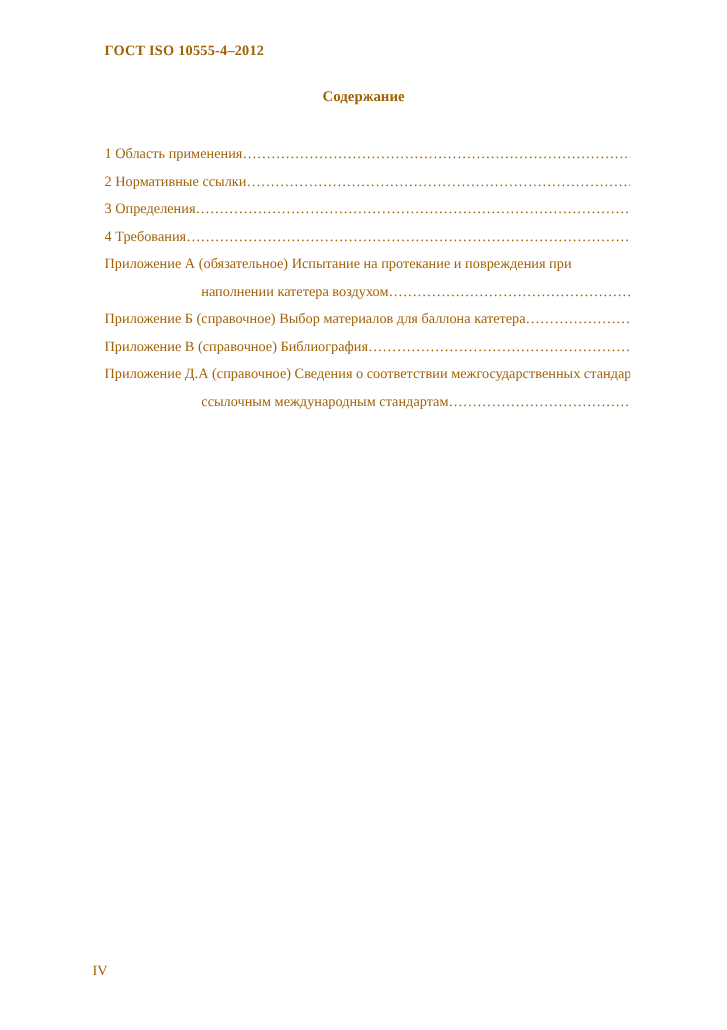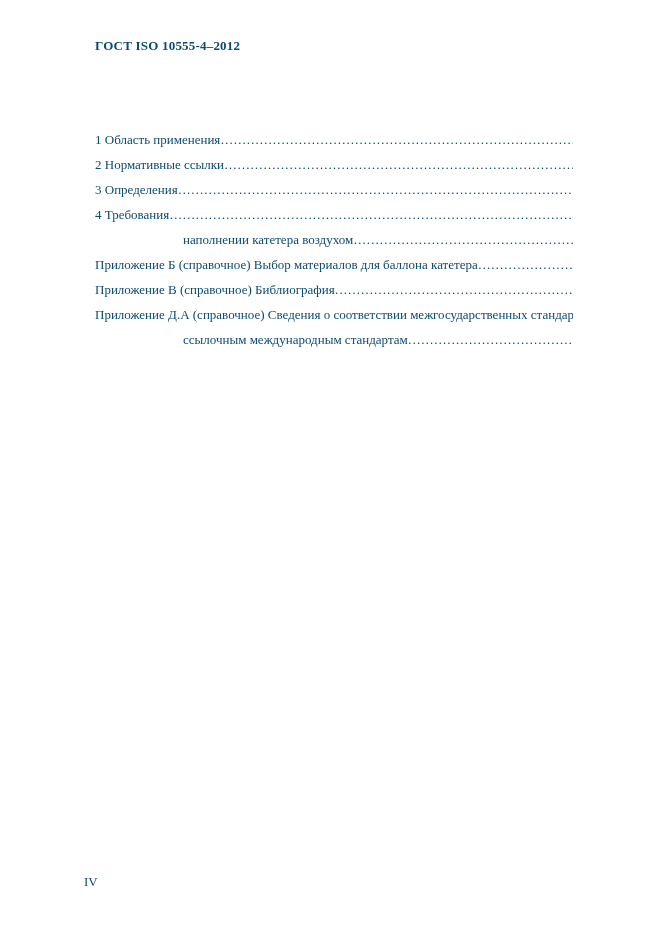--- a/index.html
+++ b/index.html
@@ -3,21 +3,21 @@
 <meta charset="utf-8">
 <style>
   * { box-sizing: border-box; }
   html, body { margin: 0; padding: 0; background: #ffffff; }
   .page {
     position: relative;
     width: 661px;
     height: 936px;
     background: #ffffff;
     font-family: "Liberation Serif", serif;
-    color: #0c4a6e;
+    color: #a16207;
     overflow: hidden;
   }
   .doc-header {
     position: absolute;
     left: 95px;
     top: 38px;
     font-size: 13px;
     font-weight: bold;
     letter-spacing: 0.2px;
   }
@@ -53,26 +53,28 @@
     font-size: 13px;
   }
 </style>
 </head>
 <body>
 
 <div class="page">
 
   <div class="doc-header">ГОСТ ISO 10555-4–2012</div>
 
+  <div class="doc-title">Содержание</div>
 
   <div class="toc">
     <div class="toc-line">1 Область применения……………………………………………………………………………………………</div>
     <div class="toc-line">2 Нормативные ссылки…………………………………………………………………………………………</div>
     <div class="toc-line">3 Определения…………………………………………………………………………………………………..</div>
     <div class="toc-line">4 Требования………………………………………………………………………………………………………</div>
+    <div class="toc-line">Приложение А (обязательное) Испытание на протекание и повреждения при</div>
     <div class="toc-line toc-cont">наполнении катетера воздухом…………………………………………………………………..</div>
     <div class="toc-line">Приложение Б (справочное) Выбор материалов для баллона катетера………………………………</div>
     <div class="toc-line">Приложение В (справочное) Библиография……………………………………………………………………</div>
     <div class="toc-line">Приложение Д.А (справочное) Сведения о соответствии межгосударственных стандартов</div>
     <div class="toc-line toc-cont">ссылочным международным стандартам…………………………………………</div>
   </div>
 
   <div class="page-number">IV</div>
 
 </div>

